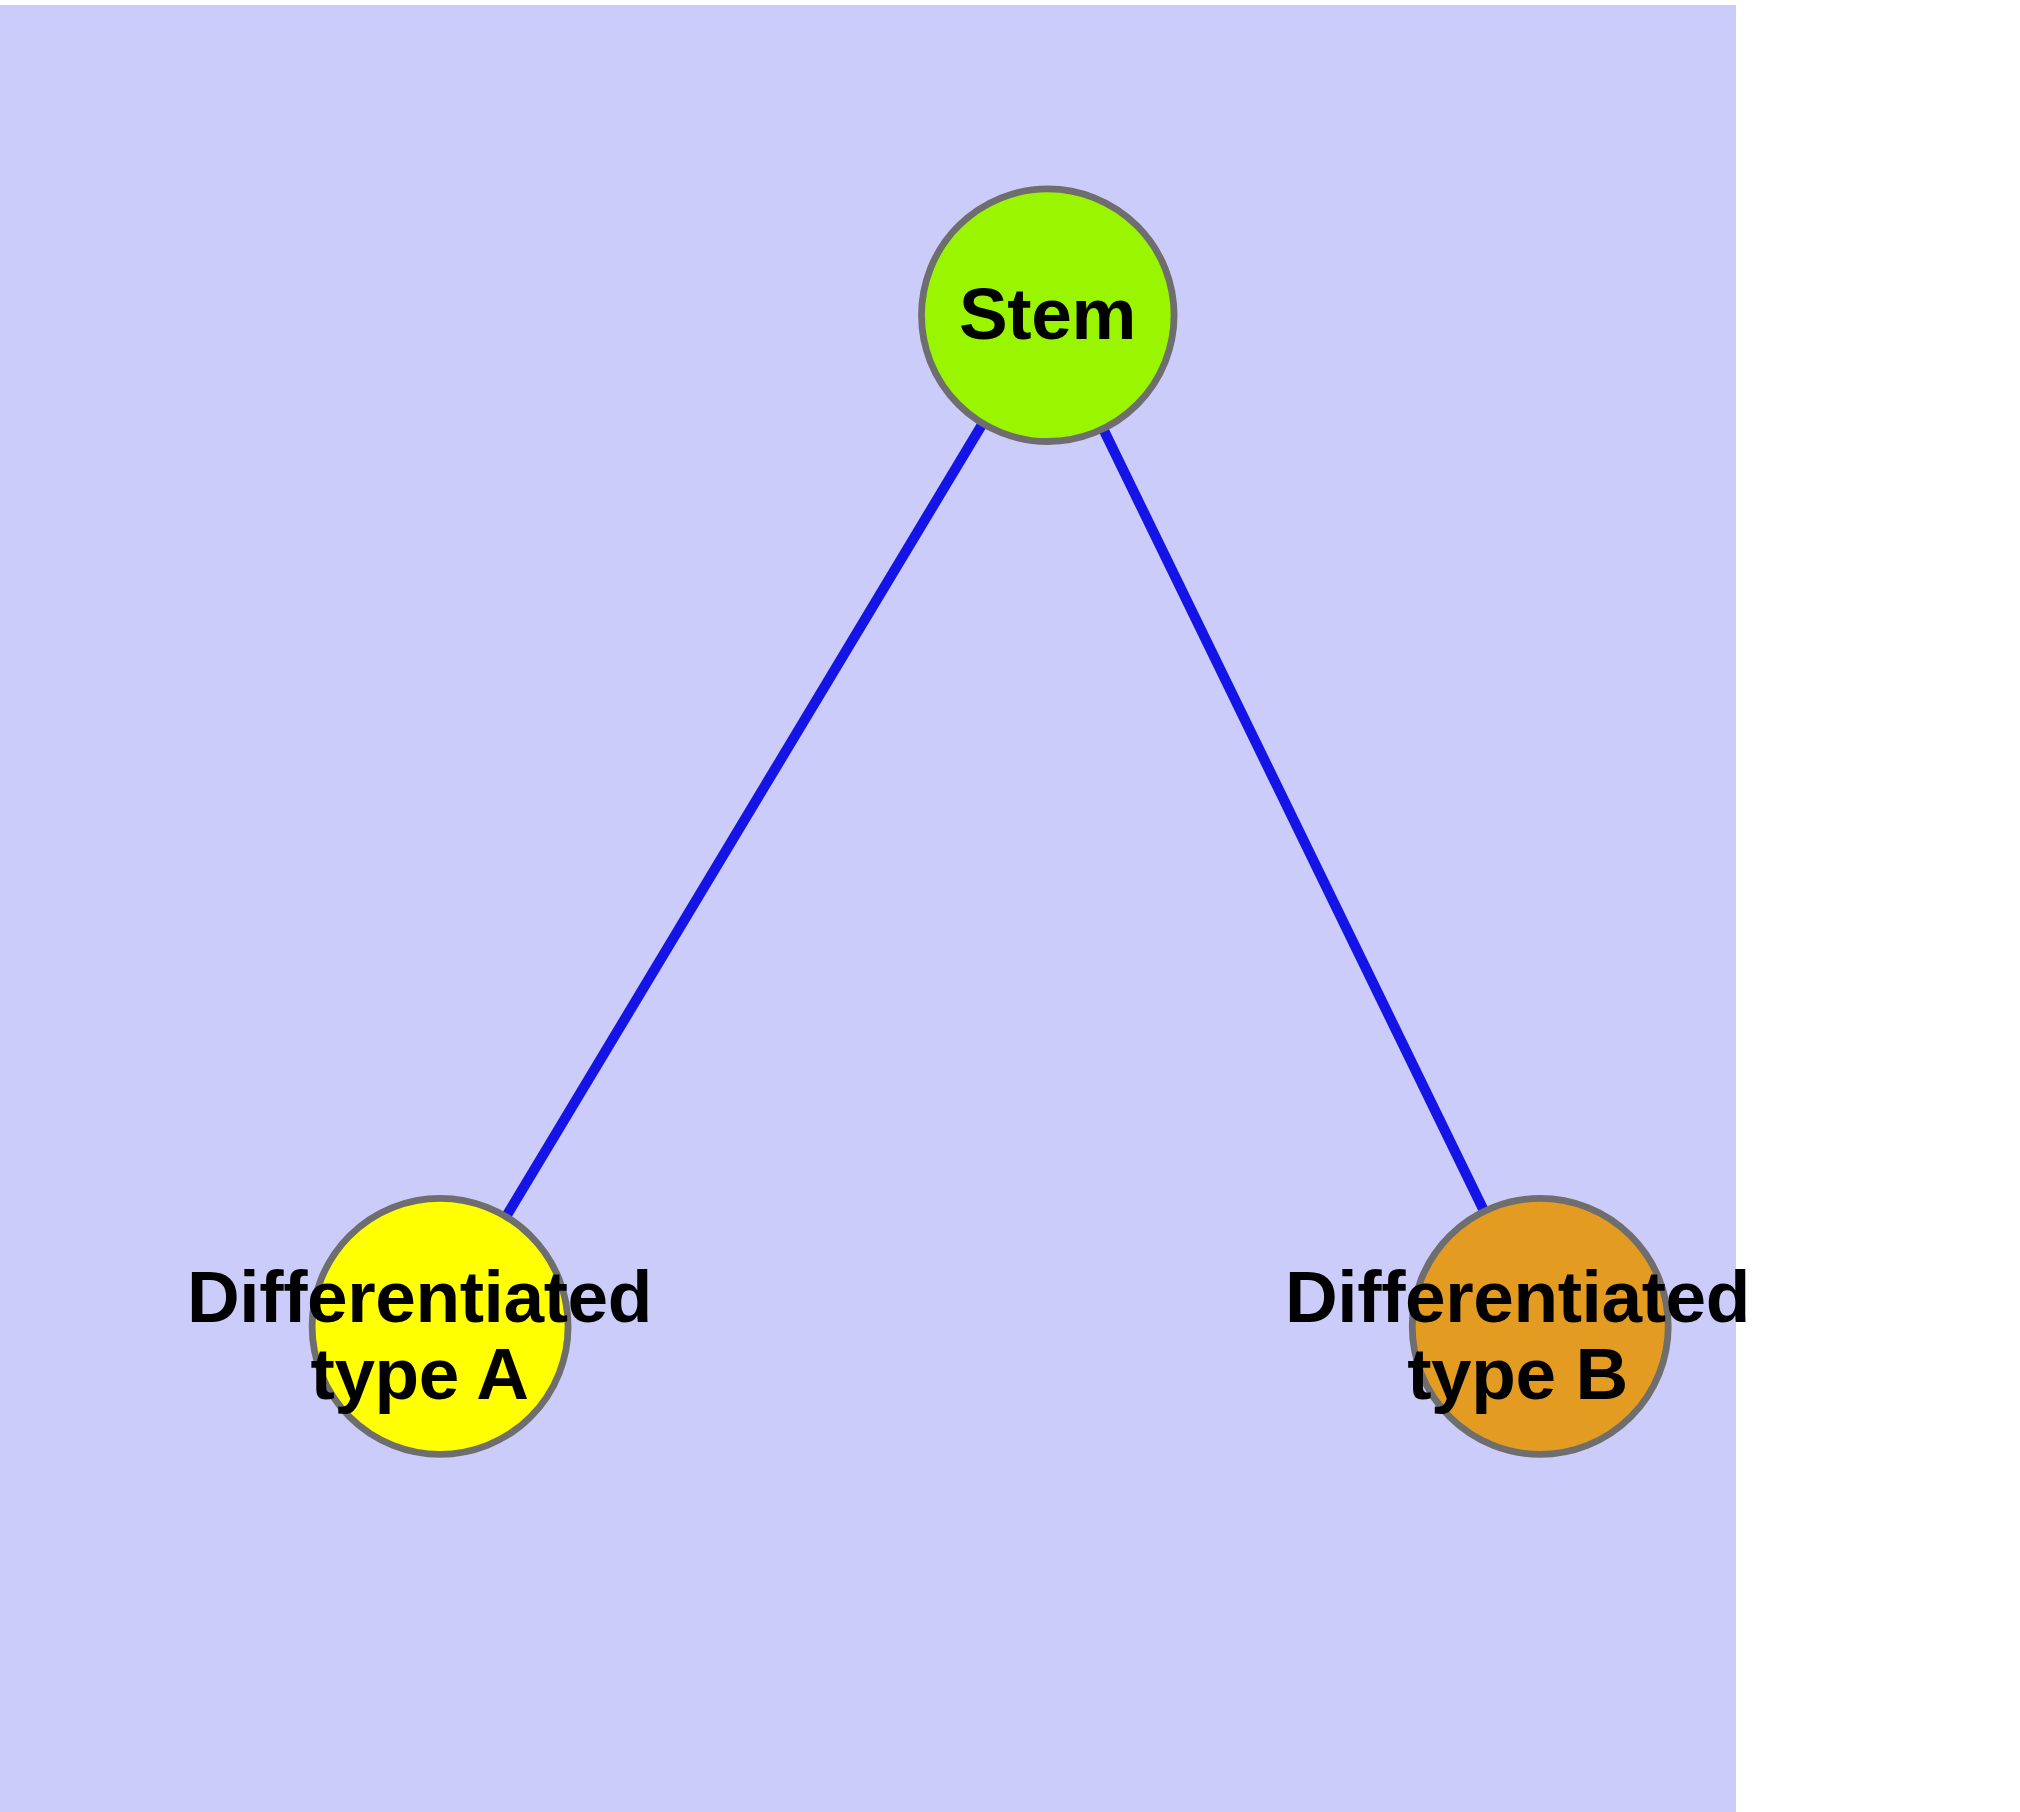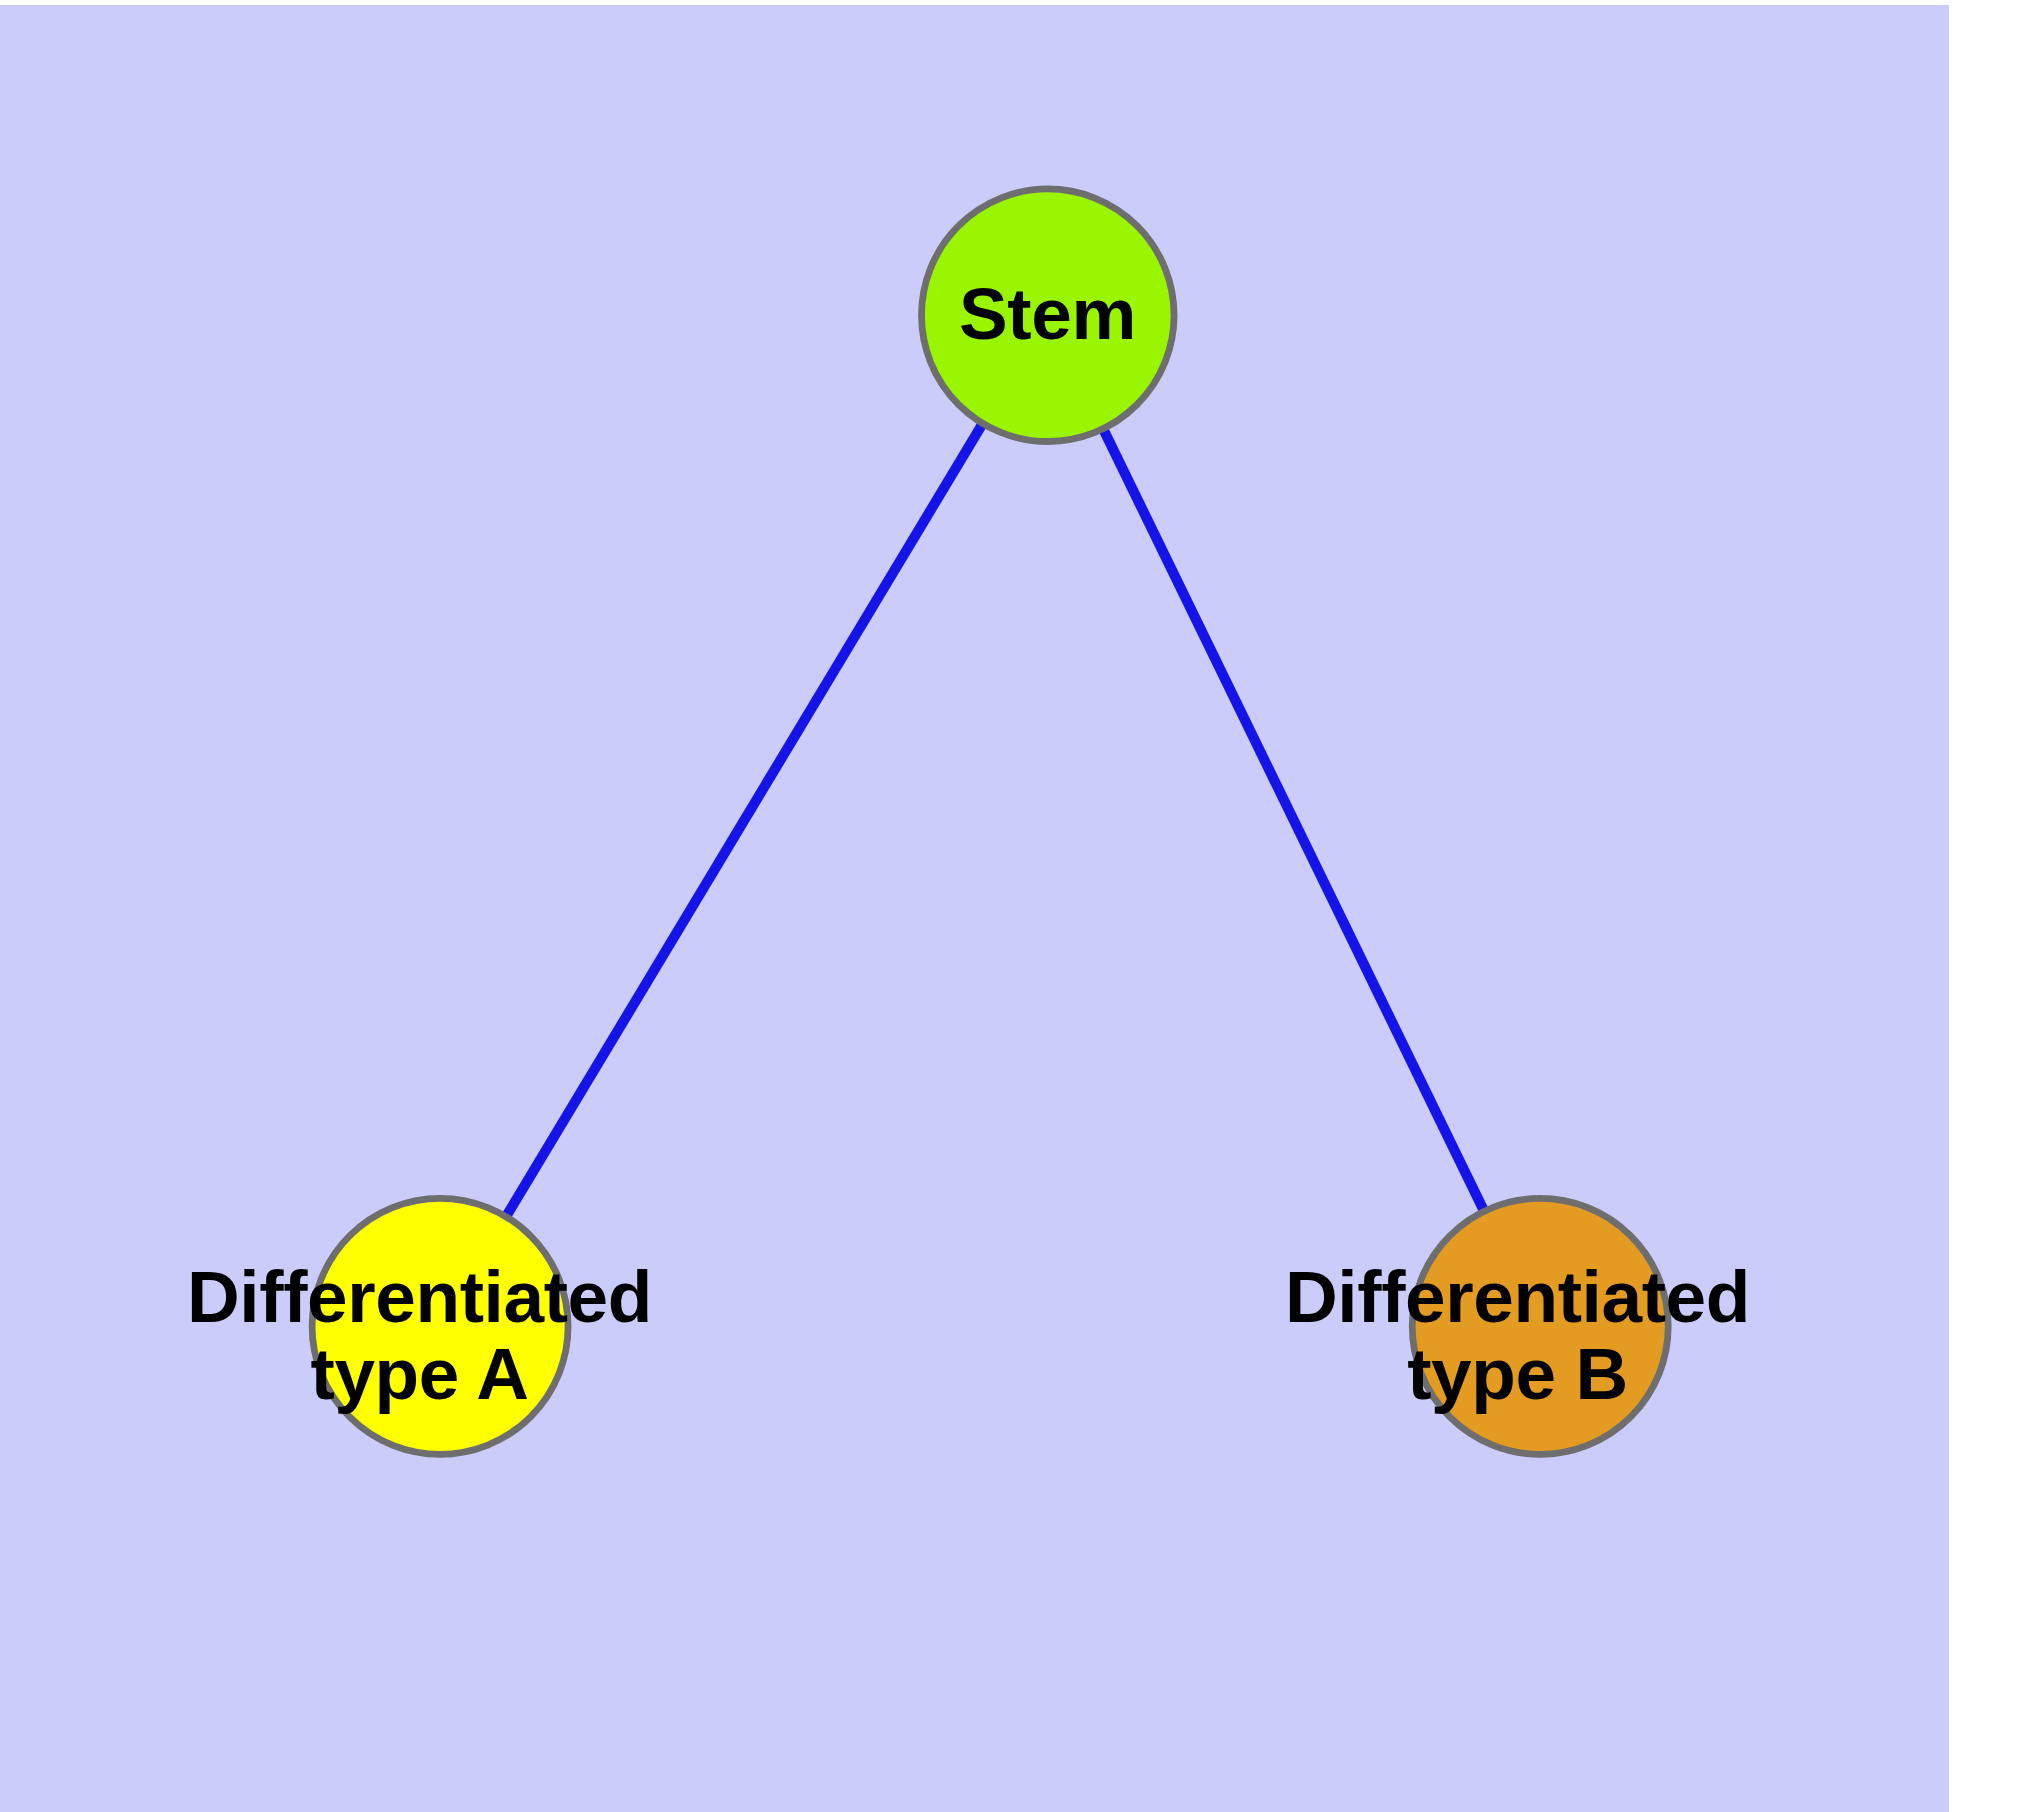--- a/index.html
+++ b/index.html
@@ -13,21 +13,21 @@
     width: 2021px;
     height: 1812px;
     background: #ffffff;
     overflow: hidden;
     font-family: "Liberation Sans", "DejaVu Sans", sans-serif;
   }
   #plot-area {
     position: absolute;
     left: 0;
     top: 5.1px;
-    width: 1949px;
+    width: 1736px;
     height: 1807px;
     background: #ccccfa;
   }
   #graph-svg {
     position: absolute;
     left: 0;
     top: 0;
     width: 2021px;
     height: 1807px;
     display: block;

